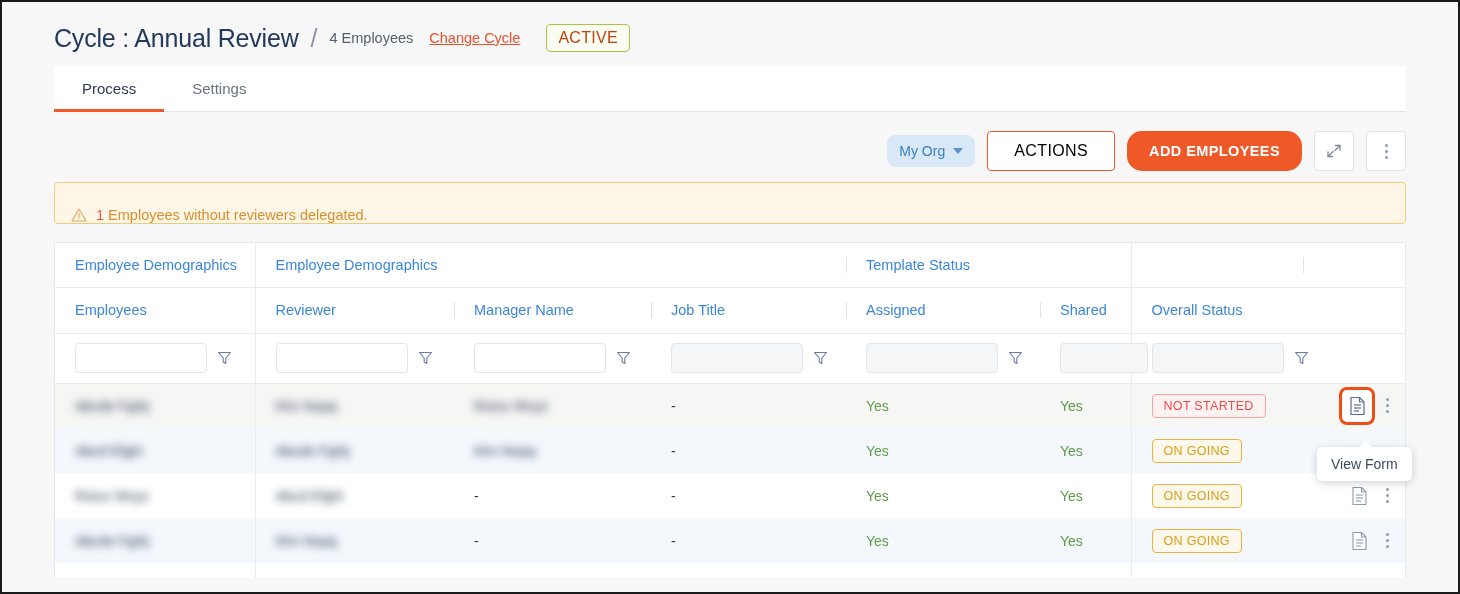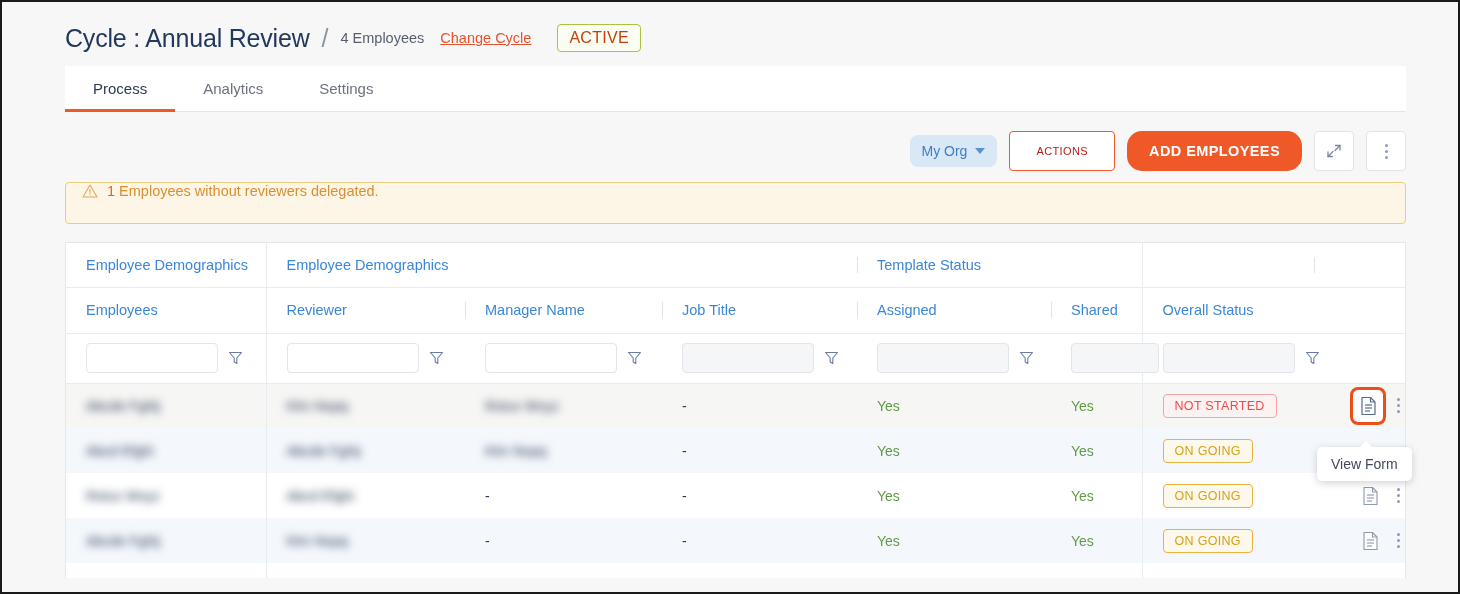--- a/index.html
+++ b/index.html
@@ -8,21 +8,20 @@
     font-family: "Liberation Sans", sans-serif;
     background: #ffffff;
     overflow: hidden;
   }
   #app {
     position: relative;
     width: 1460px; height: 594px;
     background: #f7f7f7;
     border: 2px solid #1a1a1a;
     overflow: hidden;
-    padding-left: 11px;
   }
 
   
   .page-header {
     display: flex; align-items: center;
     padding: 14px 0 0 52px;
     height: 58px;
     gap: 10px;
   }
   .cycle-title {
@@ -75,45 +74,45 @@
     font-size: 14px; display: flex; align-items: center; gap: 8px;
     cursor: pointer;
   }
   .caret {
     width: 0; height: 0;
     border-left: 5px solid transparent;
     border-right: 5px solid transparent;
     border-top: 6px solid #5a93cc;
   }
   .btn-outline {
-    border: 1px solid #ef5827; color: #b91c1c; background: #fff;
+    border: 1px solid #ef5827; color: #000000; background: #fff;
     border-radius: 4px; padding: 0 26px; height: 40px;
     display: flex; align-items: center; justify-content: center;
-    font-size: 11px; letter-spacing: .4px; cursor: pointer; font-weight: 400;
+    font-size: 16px; letter-spacing: .4px; cursor: pointer; font-weight: 400;
   }
   .btn-solid {
     background: #ef5827; color: #ffffff; border: none;
     border-radius: 15px; padding: 0 22px; height: 40px;
     display: flex; align-items: center; justify-content: center;
     font-size: 14.5px; letter-spacing: .4px; cursor: pointer; font-weight: 700;
   }
   .icon-btn {
     width: 40px; height: 40px; border: 1px solid #e2e2e2; background: #fff;
     border-radius: 4px; display: flex; align-items: center; justify-content: center;
     cursor: pointer;
   }
   .dots-v { display: flex; flex-direction: column; gap: 3px; align-items: center; }
   .dots-v i { width: 3px; height: 3px; background: #8f9bb3; border-radius: 50%; display: block; }
 
   
   .alert {
     margin: 8px 52px 0 52px;
     background: #fdf6e6; border: 1px solid #eccd7b;
     border-radius: 4px; height: 42px;
-    display: flex; align-items: flex-start; gap: 9px;
+    display: flex; align-items: flex-end; gap: 9px;
     padding: 0 16px;
   }
   .alert-text { font-size: 14.5px; color: #d98f2f; }
   .alert-text .cnt { color: #e05c3e; }
 
   
   .table-wrap {
     margin: 18px 52px 0 52px;
     background: #fff;
     border: 1px solid #e4e7ec;
@@ -213,23 +212,20 @@
     <span class="cycle-title">Cycle : Annual Review</span>
     <span class="slash">/</span>
     <span class="emp-count">4 Employees</span>
     <span class="change-cycle">Change Cycle</span>
     <span class="active-badge">ACTIVE</span>
   </div>
 
   <div class="tabs-wrap">
     <div class="tab active">
       <span>Process</span>
-    </div>
-    <div class="tab">
-      <span>Analytics</span>
     </div>
     <div class="tab">
       <span>Settings</span>
     </div>
   </div>
 
   <div class="toolbar">
     <div class="org-select">
       <span>My Org</span>
       <span class="caret"></span>

